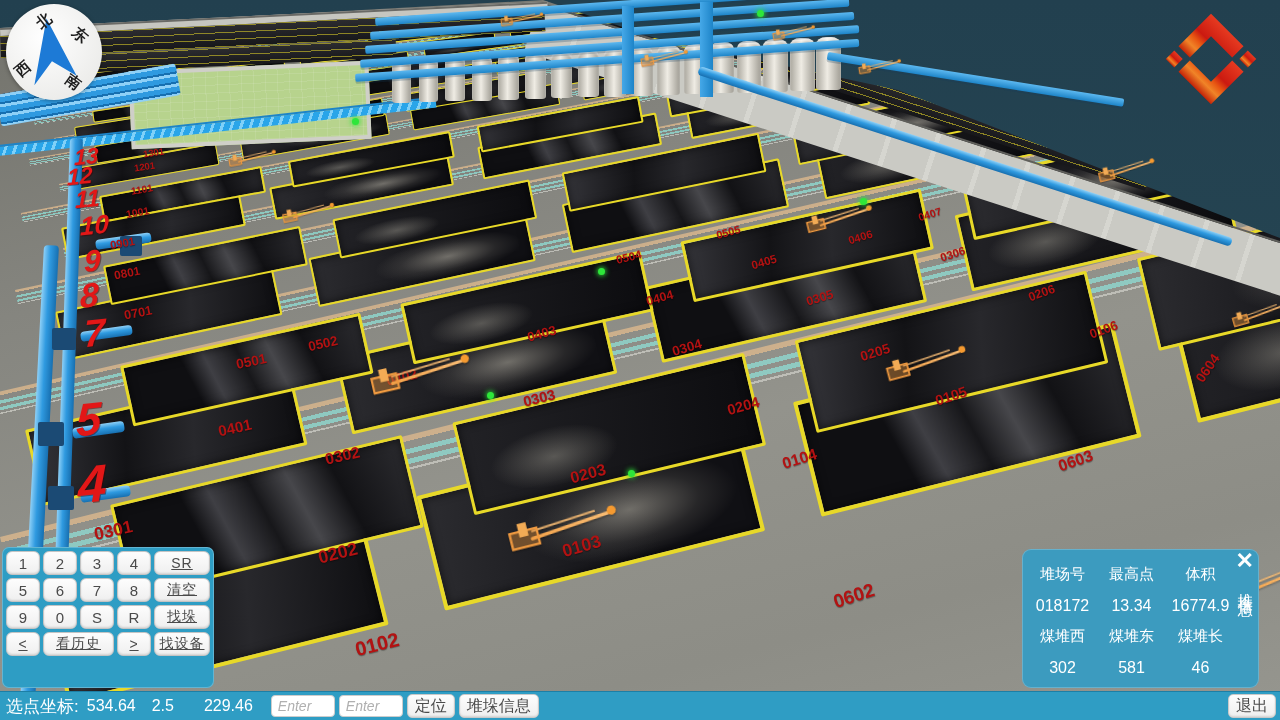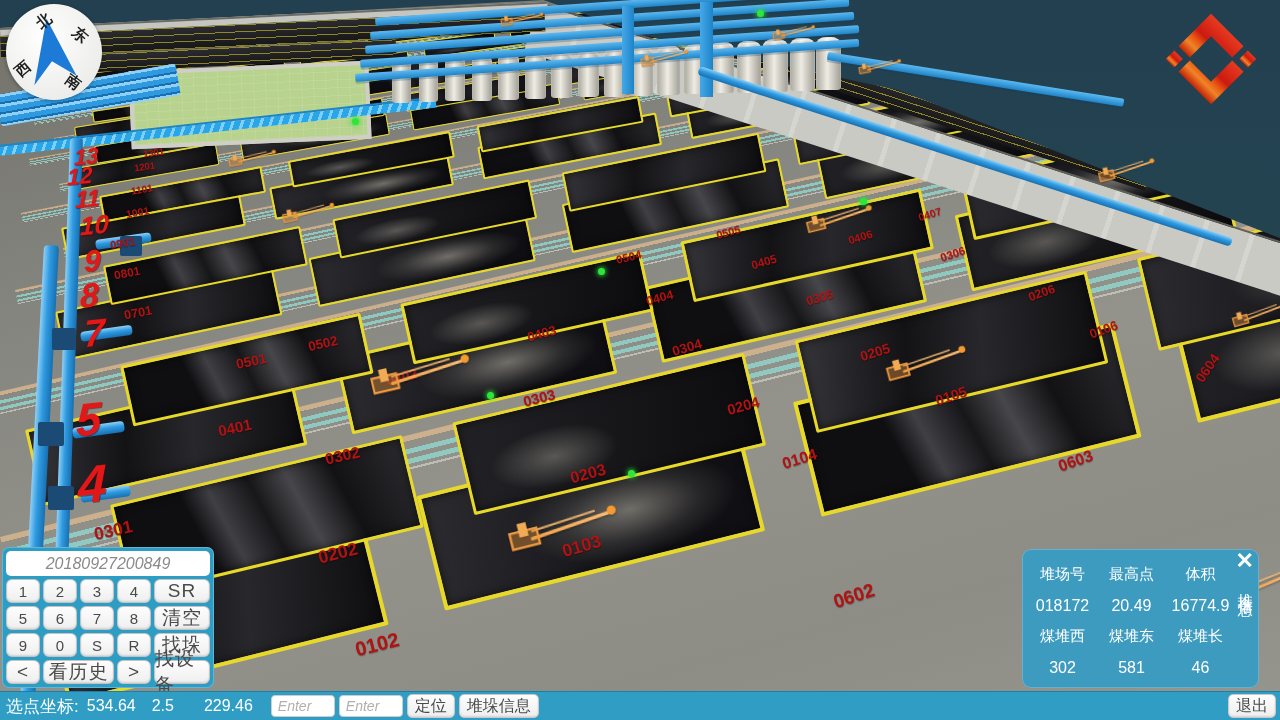--- a/index.html
+++ b/index.html
@@ -85,21 +85,21 @@
 
   
   .keypad{position:absolute;left:2px;top:547px;width:212px;height:141px;z-index:30;
     background:#2e9dc4;border-radius:7px;padding:4px;box-shadow:0 0 0 1px rgba(255,255,255,.25) inset;}
   .kp-display{height:25px;background:#fff;border-radius:5px;margin-bottom:3px;
     text-align:center;line-height:25px;font-size:16px;font-style:italic;color:#8a8a8a;}
   .kp-grid{display:grid;grid-template-columns:34px 34px 34px 34px 1fr;grid-auto-rows:24px;gap:3px;}
   .kbtn{background:linear-gradient(180deg,#fdfdfd,#efefef);border:1px solid #c4c4c4;border-radius:6px;
     color:#4a4a4a;font-size:15px;display:flex;align-items:center;justify-content:center;cursor:pointer;
     box-shadow:inset 0 -1px 2px rgba(0,0,0,.12);}
-  .kbtn.cn{font-size:19px;letter-spacing:1px;}
+  .kbtn.cn{font-size:14px;letter-spacing:1px;text-decoration:underline;}
   .kbtn.span2{grid-column:span 2;}
 
   
   .info{position:absolute;left:1022px;top:549px;width:237px;height:139px;z-index:30;
     background:#3c9bbf;border-radius:9px;display:flex;padding:6px 2px 4px 6px;
     box-shadow:0 0 0 1px rgba(255,255,255,.22) inset;}
   .info-close{position:absolute;right:5px;top:-1px;color:#fff;font-size:22px;font-weight:bold;cursor:pointer;line-height:1.2;}
   .info-grid{flex:1;display:grid;grid-template-columns:1fr 1fr 1fr;grid-auto-rows:31px;margin-top:4px;}
   .info-grid div{color:#fff;display:flex;align-items:center;justify-content:center;}
   .ih{font-size:15px;}
@@ -489,21 +489,20 @@
       <g transform="rotate(45 49 47)">
         <path d="M17,15 H63 V31 H33 V61 H17 Z" fill="url(#lg)"></path>
         <path d="M81,79 H35 V63 H65 V33 H81 Z" fill="url(#lg)"></path>
         <rect x="69" y="15" width="12" height="12" fill="url(#lg)"></rect>
         <rect x="17" y="67" width="12" height="12" fill="url(#lg)"></rect>
       </g>
     </svg>
   </div>
 
   <div class="keypad">
-    <div class="kp-display">20180927200849</div>
     <div class="kp-grid" id="kp-grid">
         <div class="kbtn ">1</div>
         <div class="kbtn ">2</div>
         <div class="kbtn ">3</div>
         <div class="kbtn ">4</div>
         <div class="kbtn cn">SR</div>
         <div class="kbtn ">5</div>
         <div class="kbtn ">6</div>
         <div class="kbtn ">7</div>
         <div class="kbtn ">8</div>
@@ -520,21 +519,21 @@
       </div>
   </div>
 
   <div class="info">
     <div class="info-close">✕</div>
     <div class="info-grid" id="info-grid">
         <div class="ih">堆场号</div>
         <div class="ih">最高点</div>
         <div class="ih">体积</div>
         <div class="iv">018172</div>
-        <div class="iv">20.49</div>
+        <div class="iv">13.34</div>
         <div class="iv">16774.9</div>
         <div class="ih">煤堆西</div>
         <div class="ih">煤堆东</div>
         <div class="ih">煤堆长</div>
         <div class="iv">302</div>
         <div class="iv">581</div>
         <div class="iv">46</div>
       </div>
     <div class="info-side">堆垛信息</div>
   </div>

